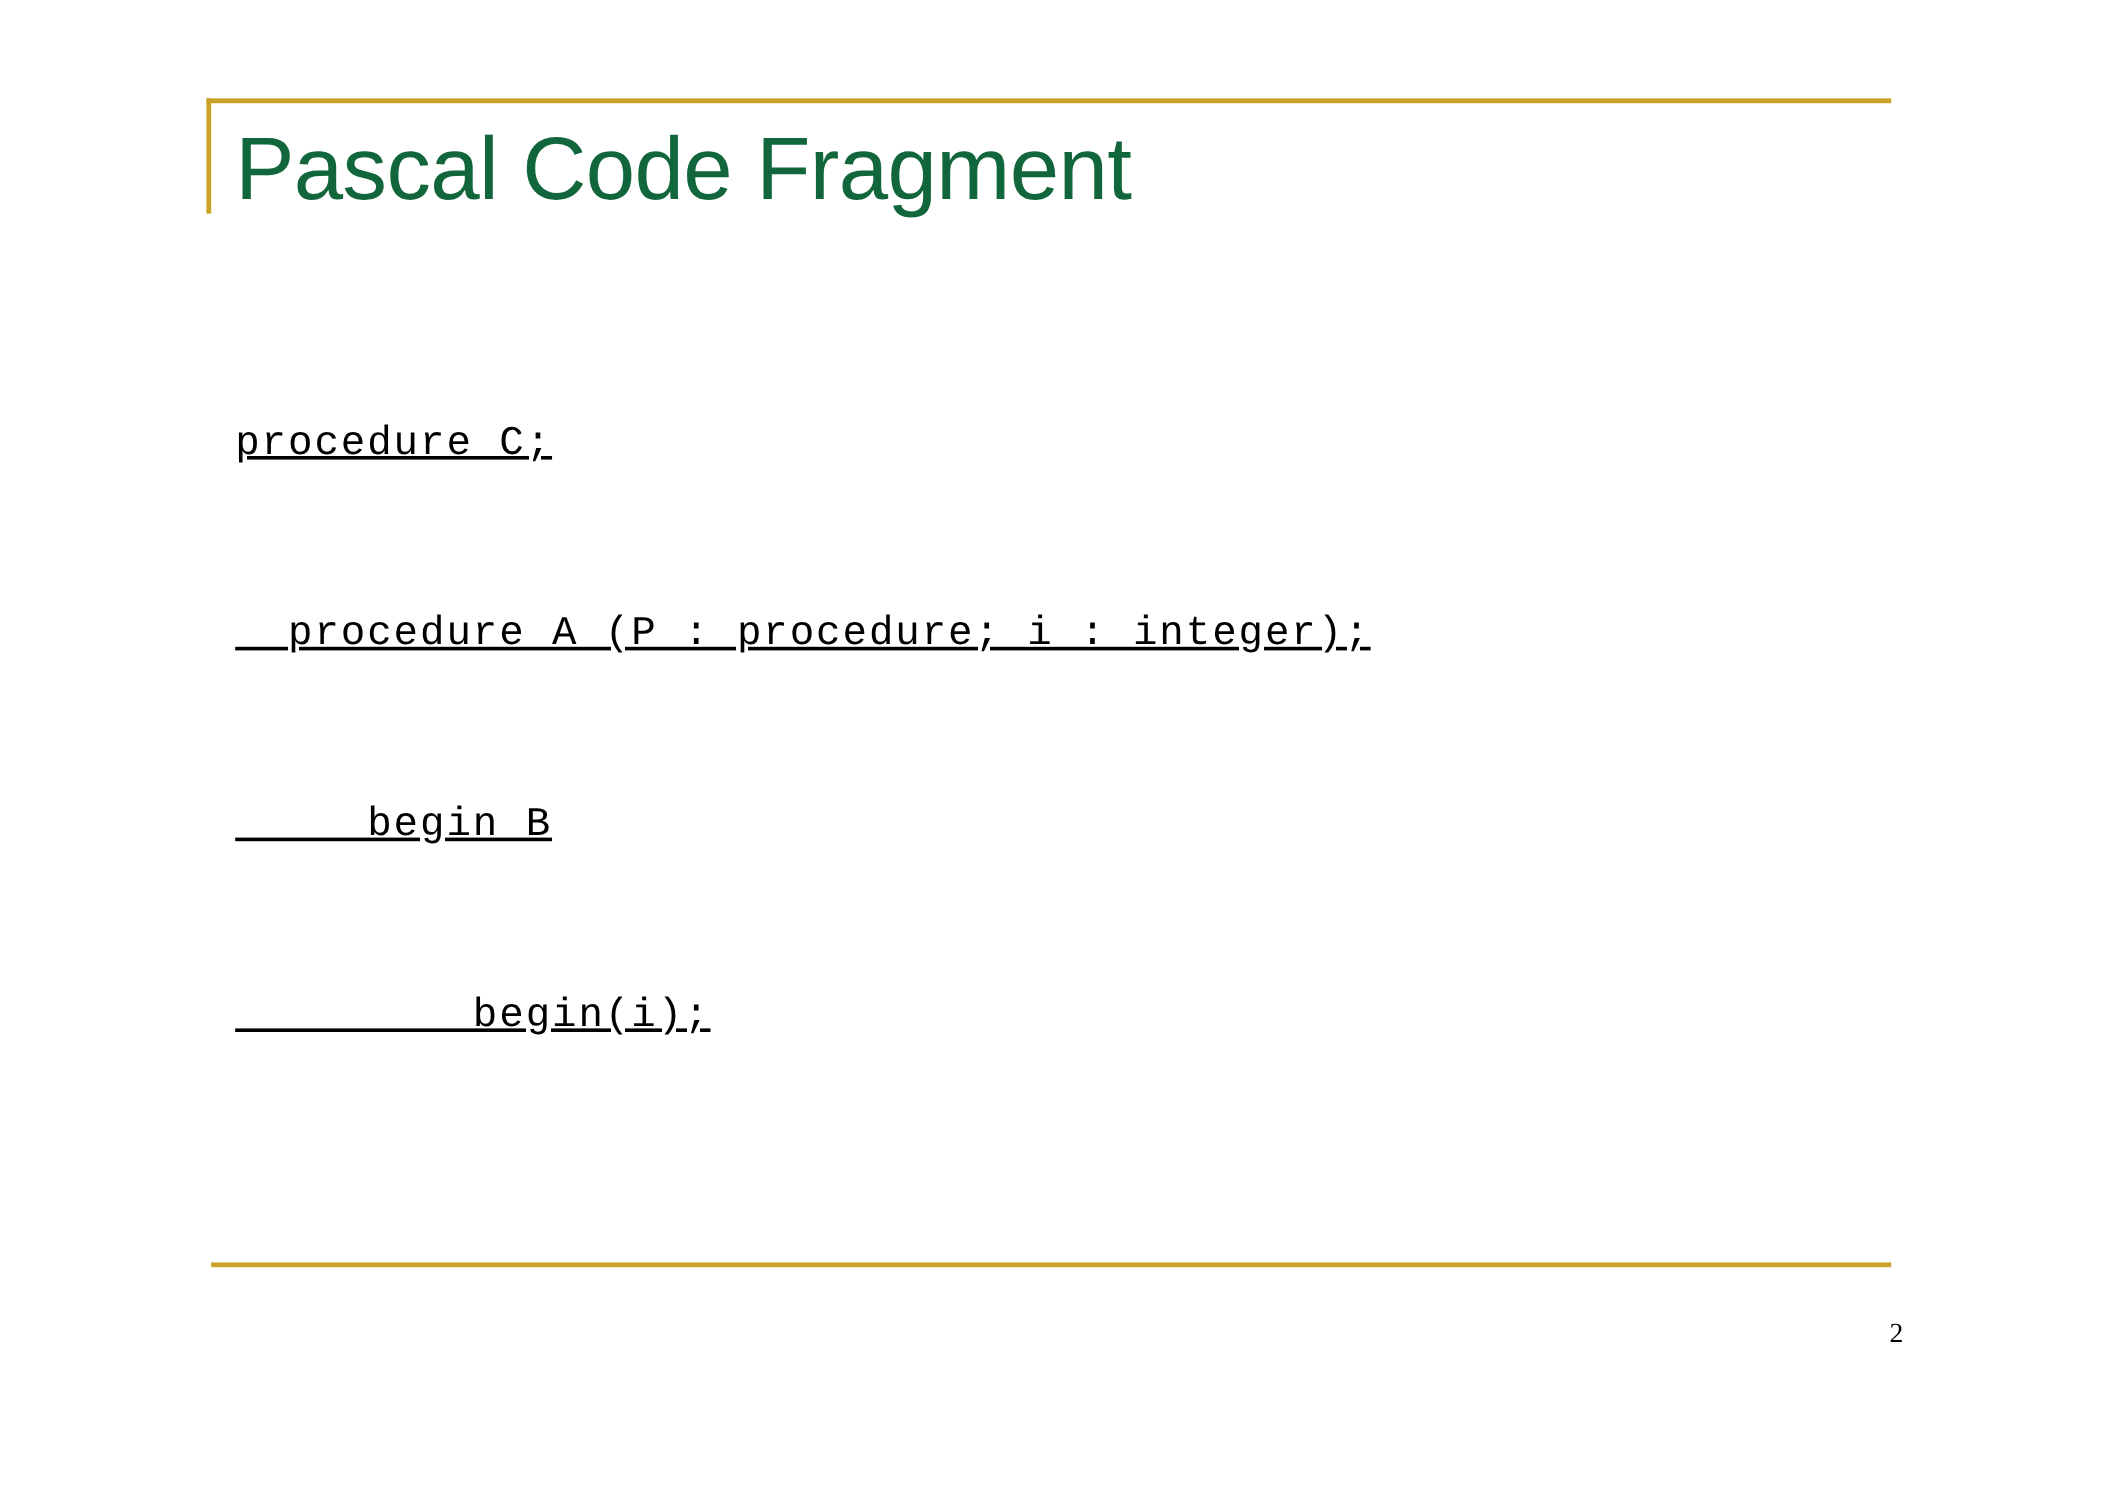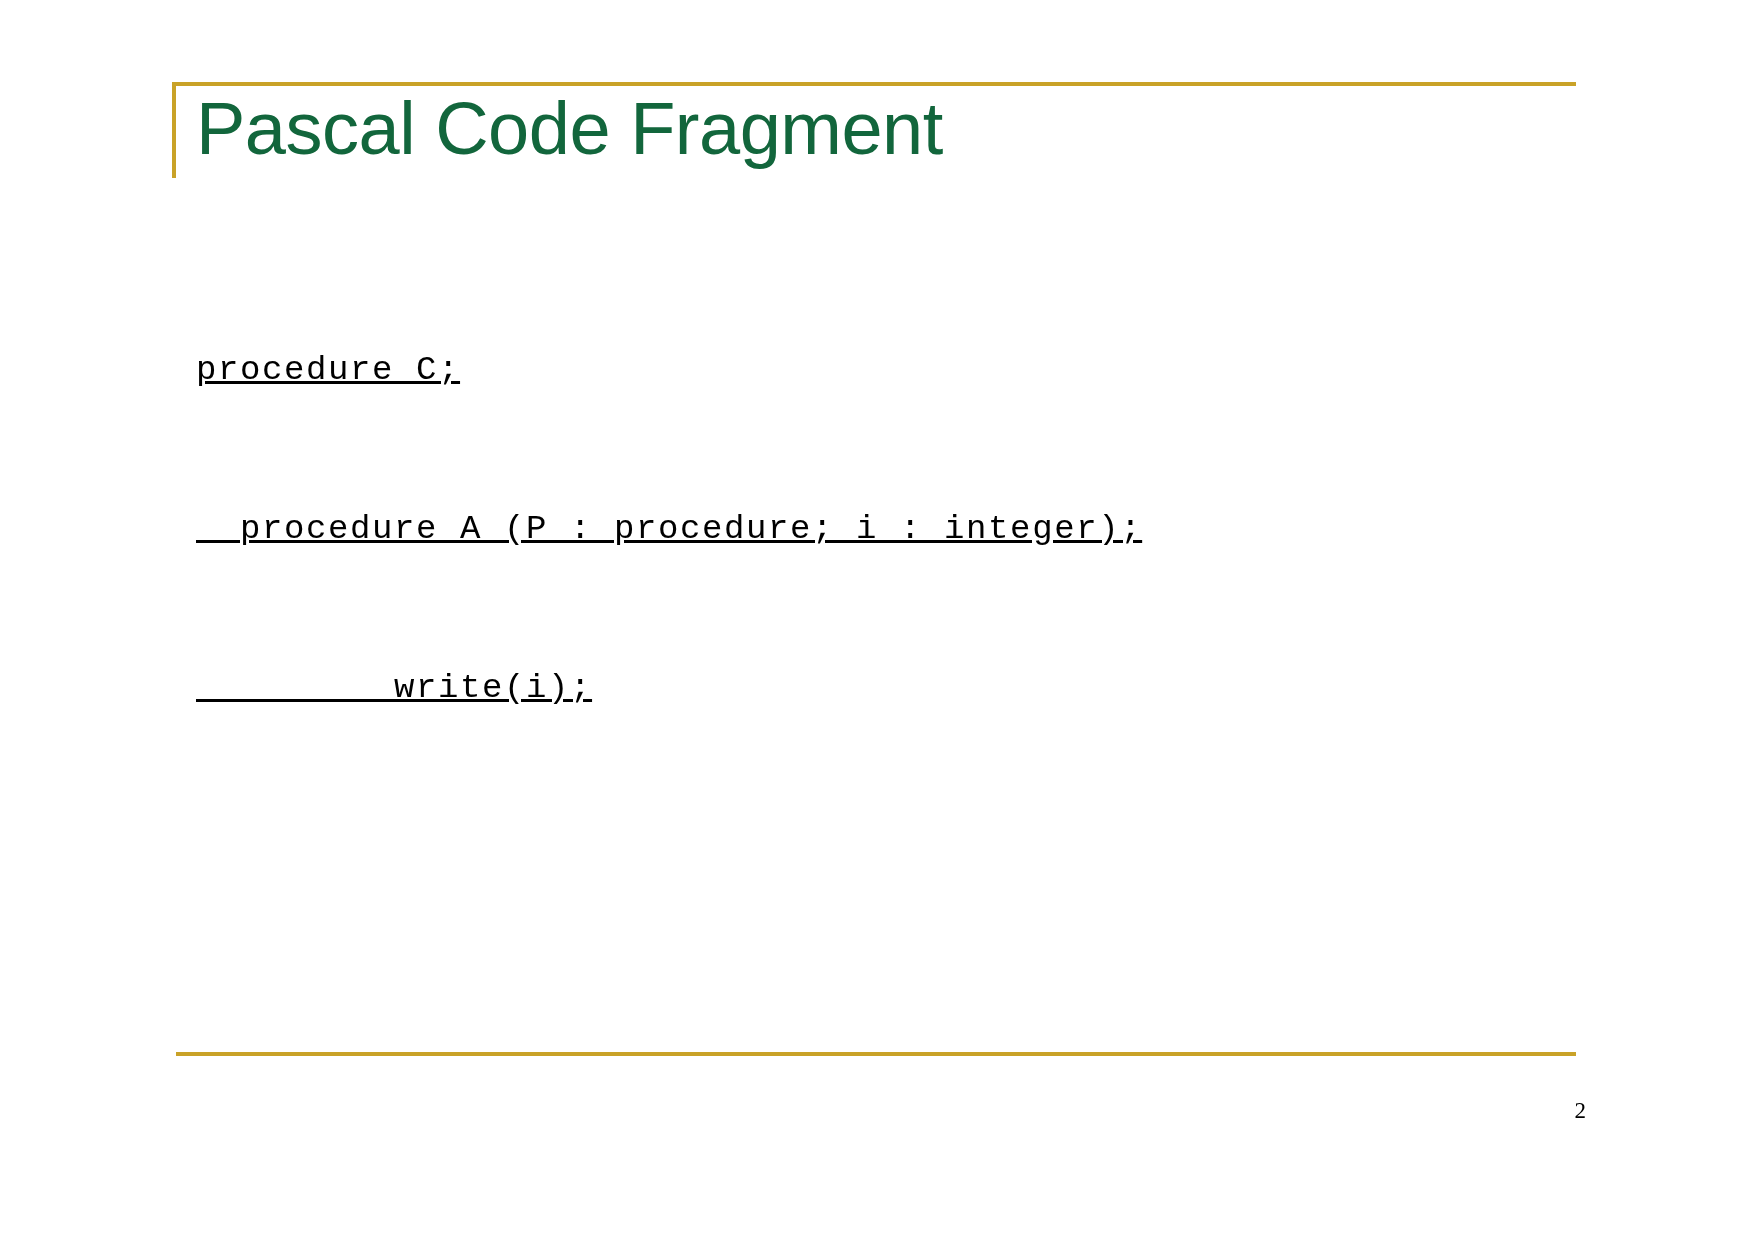--- a/index.html
+++ b/index.html
@@ -42,21 +42,21 @@
     top: 1052px;
     width: 1400px;
     height: 4px;
     background: #c9a227;
   }
 
   
   .title {
     position: absolute;
     left: 196px;
-    top: 92px;
+    top: 104px;
     width: 1320px;
     font-family: "Liberation Sans", sans-serif;
     font-size: 74px;
     font-weight: 400;
     line-height: 1.0;
     color: #12663c;
     letter-spacing: -0.5px;
     white-space: nowrap;
   }
 
@@ -98,21 +98,22 @@
 
   <div class="rule-top"></div>
   <div class="rule-left"></div>
   <div class="rule-bottom"></div>
 
   <div class="title">Pascal Code Fragment</div>
 
   <div class="code-block">
     <span class="code-line">procedure C;</span>
     <span class="code-line">  procedure A (P : procedure; i : integer);</span>
-    <span class="code-line">         write(i);</span>
+    <span class="code-line">     begin B</span>
+    <span class="code-line">         begin(i);</span>
     
     
     
     
     
     
     
   </div>
 
   <div class="page-number">2</div>

